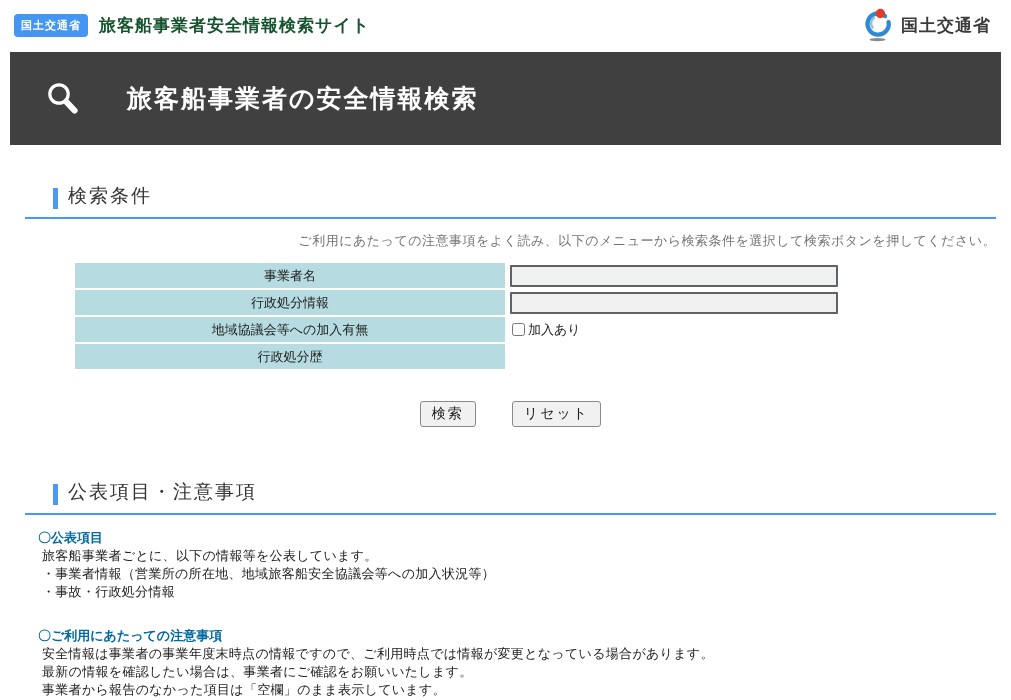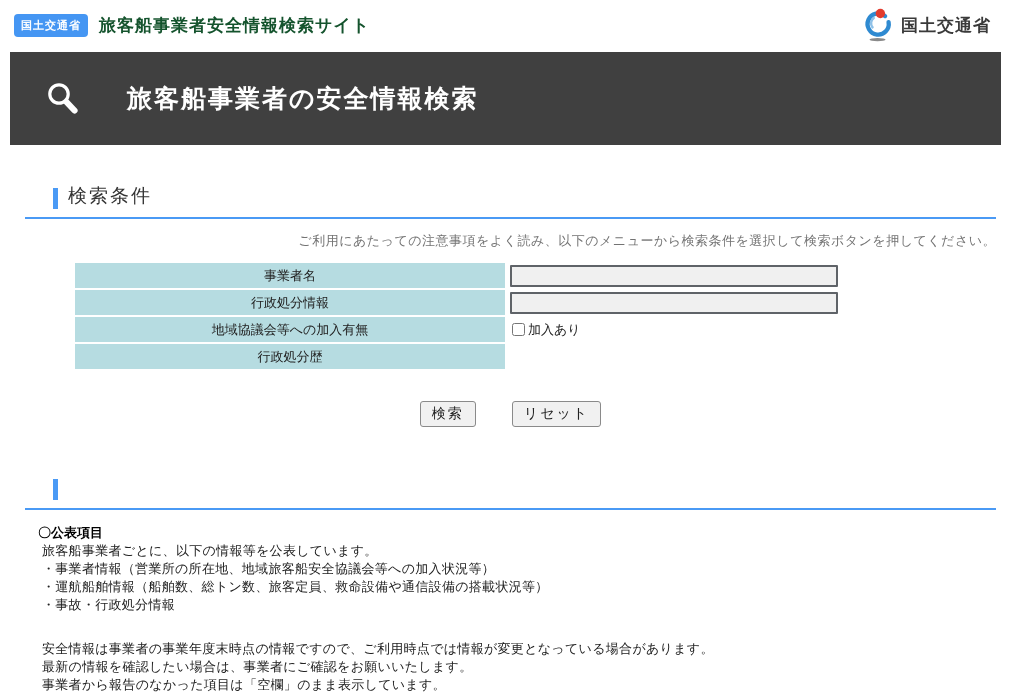--- a/index.html
+++ b/index.html
@@ -42,21 +42,21 @@
   .chkwrap input { width:13px; height:13px; margin:0 3px 0 2px; }
 
   .btnrow { margin-top:32px; display:flex; justify-content:center; gap:36px; }
   .btn { font-family:inherit; font-size:14px; color:#222222; background:#f1f1f1;
     border:1px solid #8a8a8a; border-radius:3px; padding:3px 11px; cursor:pointer; letter-spacing:2px; }
 
   .sec-notes { margin-top:52px; }
   .note-block { margin-left:13px; font-size:13px; }
   .note-block.first { margin-top:14px; }
   .note-block.second { margin-top:26px; }
-  .note-title { font-weight:bold; color:#000000; line-height:18px; }
+  .note-title { font-weight:bold; color:#0369a1; line-height:18px; }
   .note-line { margin-left:4px; line-height:18px; color:#222222; letter-spacing:0.3px; }
 </style>
 </head>
 <body>
 
 <div class="topbar">
   <div class="topbar-left">
     <span class="mlit-badge">国土交通省</span>
     <span class="site-title">旅客船事業者安全情報検索サイト</span>
   </div>
@@ -123,32 +123,33 @@
 
     <div class="btnrow">
       <button class="btn">検索</button>
       <button class="btn">リセット</button>
     </div>
   </div>
 
   <div class="sec-notes">
     <div class="section-head">
       <span class="bar"></span>
+      <span class="txt">公表項目・注意事項</span>
     </div>
     <div class="section-rule"></div>
 
     <div class="note-block first">
       <div class="note-title">〇公表項目</div>
       <div class="note-line">旅客船事業者ごとに、以下の情報等を公表しています。</div>
       <div class="note-line">・事業者情報（営業所の所在地、地域旅客船安全協議会等への加入状況等）</div>
-      <div class="note-line">・運航船舶情報（船舶数、総トン数、旅客定員、救命設備や通信設備の搭載状況等）</div>
       <div class="note-line">・事故・行政処分情報</div>
     </div>
 
     <div class="note-block second">
+      <div class="note-title">〇ご利用にあたっての注意事項</div>
       <div class="note-line">安全情報は事業者の事業年度末時点の情報ですので、ご利用時点では情報が変更となっている場合があります。</div>
       <div class="note-line">最新の情報を確認したい場合は、事業者にご確認をお願いいたします。</div>
       <div class="note-line">事業者から報告のなかった項目は「空欄」のまま表示しています。</div>
 
     </div>
   </div>
 
 </div>
 
 </body></html>

